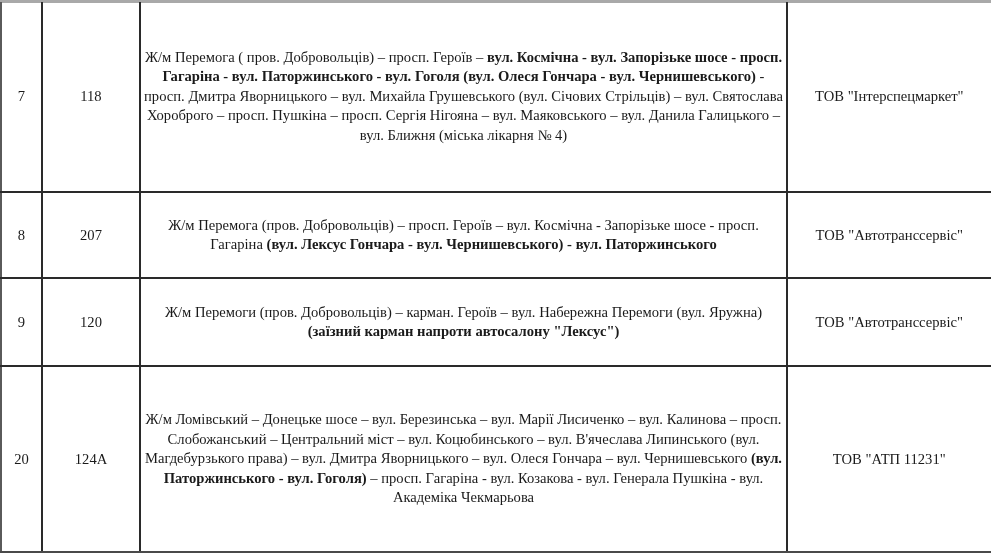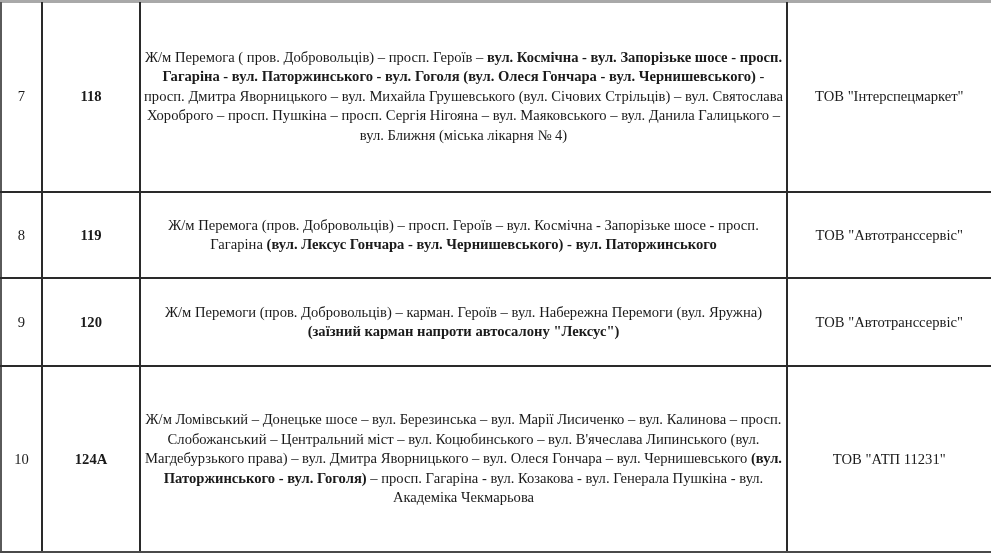--- a/index.html
+++ b/index.html
@@ -21,21 +21,21 @@
   }
   table.routes tr:first-child td { border-top: none; }
   table.routes td:first-child { border-left: 2px solid #5a5a5a; }
   table.routes td:last-child { border-right: 3px solid #3a3a3a; }
   tr.last td { border-bottom: 2px solid #4a4a4a; border-radius: 20px; }
   col.c-num { width: 41px; }
   col.c-route { width: 98px; }
   col.c-path { width: 647px; }
   col.c-carrier { width: 205px; }
   td.num { text-align: center; }
-  td.route { text-align: center; font-weight: bold; }
+  td.route { text-align: center; font-weight: normal; }
   td.path { padding: 0 6px 0 5px; line-height: 19.5px; text-align: center; }
   td.carrier { text-align: center; }
   td.path b { font-weight: bold; }
 </style>
 </head>
 <body>
 
 <div class="topbar"></div>
 
 <table class="routes">
@@ -49,36 +49,36 @@
     <tr style="height:190px">
       <td class="num">7</td>
       <td class="route">118</td>
       <td class="path">
         <span>Ж/м Перемога ( пров. Добровольців) – просп. Героїв – </span><b>вул. Космічна - вул. Запорізьке шосе - просп. Гагаріна - вул. Паторжинського - вул. Гоголя (вул. Олеся Гончара - вул. Чернишевського)</b><span> - просп. Дмитра Яворницького – вул. Михайла Грушевського (вул. Січових Стрільців) – вул. Святослава Хороброго – просп. Пушкіна – просп. Сергія Нігояна – вул. Маяковського – вул. Данила Галицького – вул. Ближня (міська лікарня № 4)</span>
       </td>
       <td class="carrier">ТОВ "Інтерспецмаркет"</td>
     </tr>
     <tr style="height:86px">
       <td class="num">8</td>
-      <td class="route">119</td>
+      <td class="route">207</td>
       <td class="path">
         <span>Ж/м Перемога (пров. Добровольців) – просп. Героїв – вул. Космічна - Запорізьке шосе - просп. Гагаріна </span><b>(вул. Лексус Гончара - вул. Чернишевського) - вул. Паторжинського</b>
       </td>
       <td class="carrier">ТОВ "Автотранссервіс"</td>
     </tr>
     <tr style="height:88px">
       <td class="num">9</td>
       <td class="route">120</td>
       <td class="path">
         <span>Ж/м Перемоги (пров. Добровольців) – карман. Героїв – вул. Набережна Перемоги (вул. Яружна) </span><b>(заїзний карман напроти автосалону "Лексус")</b>
       </td>
       <td class="carrier">ТОВ "Автотранссервіс"</td>
     </tr>
     <tr class="last" style="height:186px">
-      <td class="num">10</td>
+      <td class="num">20</td>
       <td class="route">124А</td>
       <td class="path">
         <span>Ж/м Ломівський – Донецьке шосе – вул. Березинська – вул. Марії Лисиченко – вул. Калинова – просп. Слобожанський – Центральний міст – вул. Коцюбинського – вул. В'ячеслава Липинського (вул. Магдебурзького права) – вул. Дмитра Яворницького – вул. Олеся Гончара – вул. Чернишевського </span><b>(вул. Паторжинського - вул. Гоголя)</b><span> – просп. Гагаріна - вул. Козакова - вул. Генерала Пушкіна - вул. Академіка Чекмарьова</span>
       </td>
       <td class="carrier">ТОВ "АТП 11231"</td>
     </tr>
   </tbody>
 </table>
 
 </body></html>

